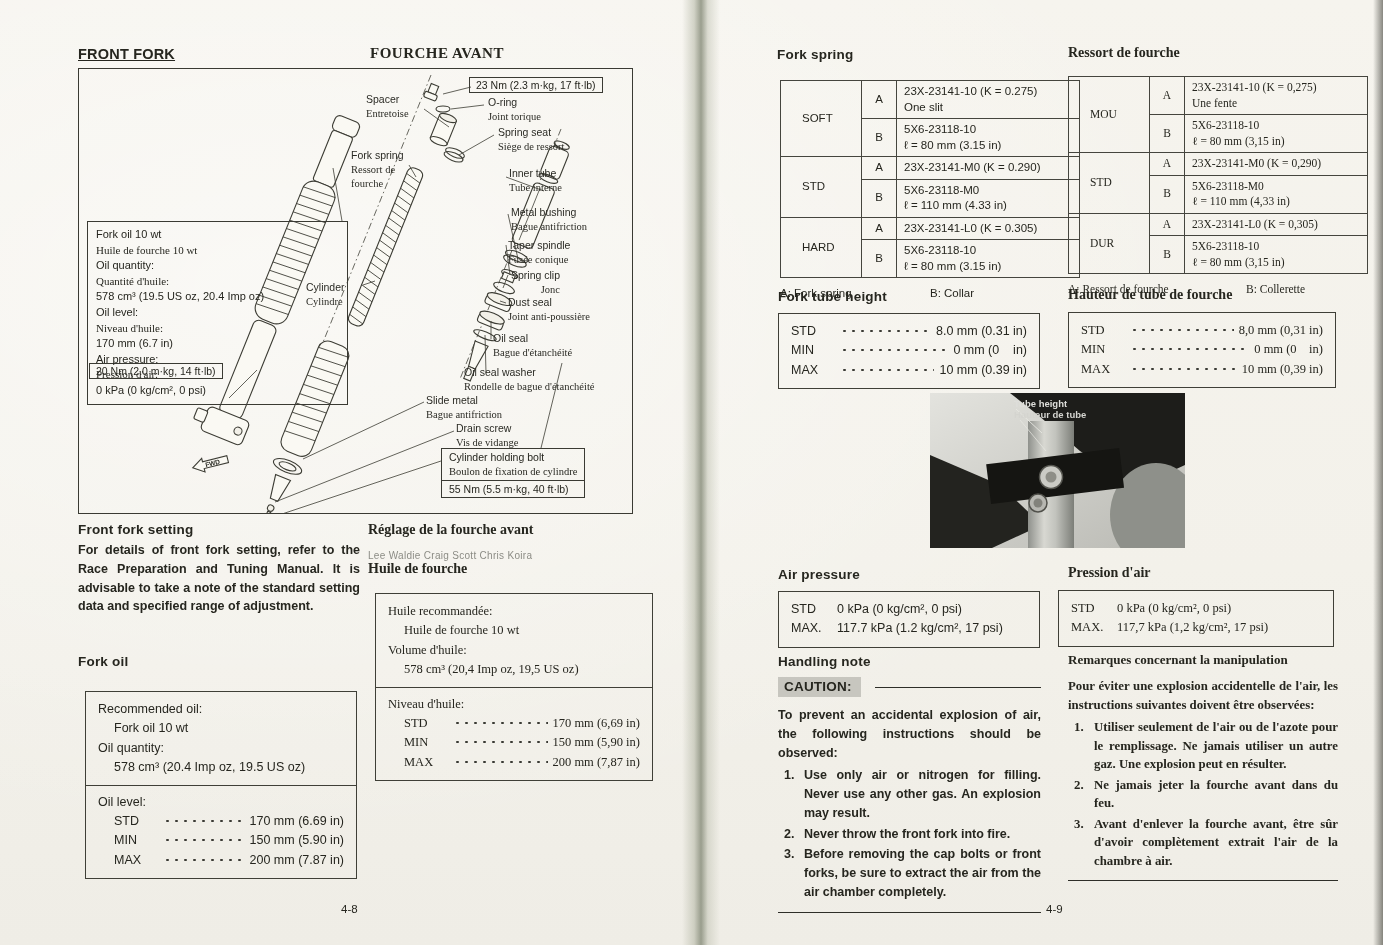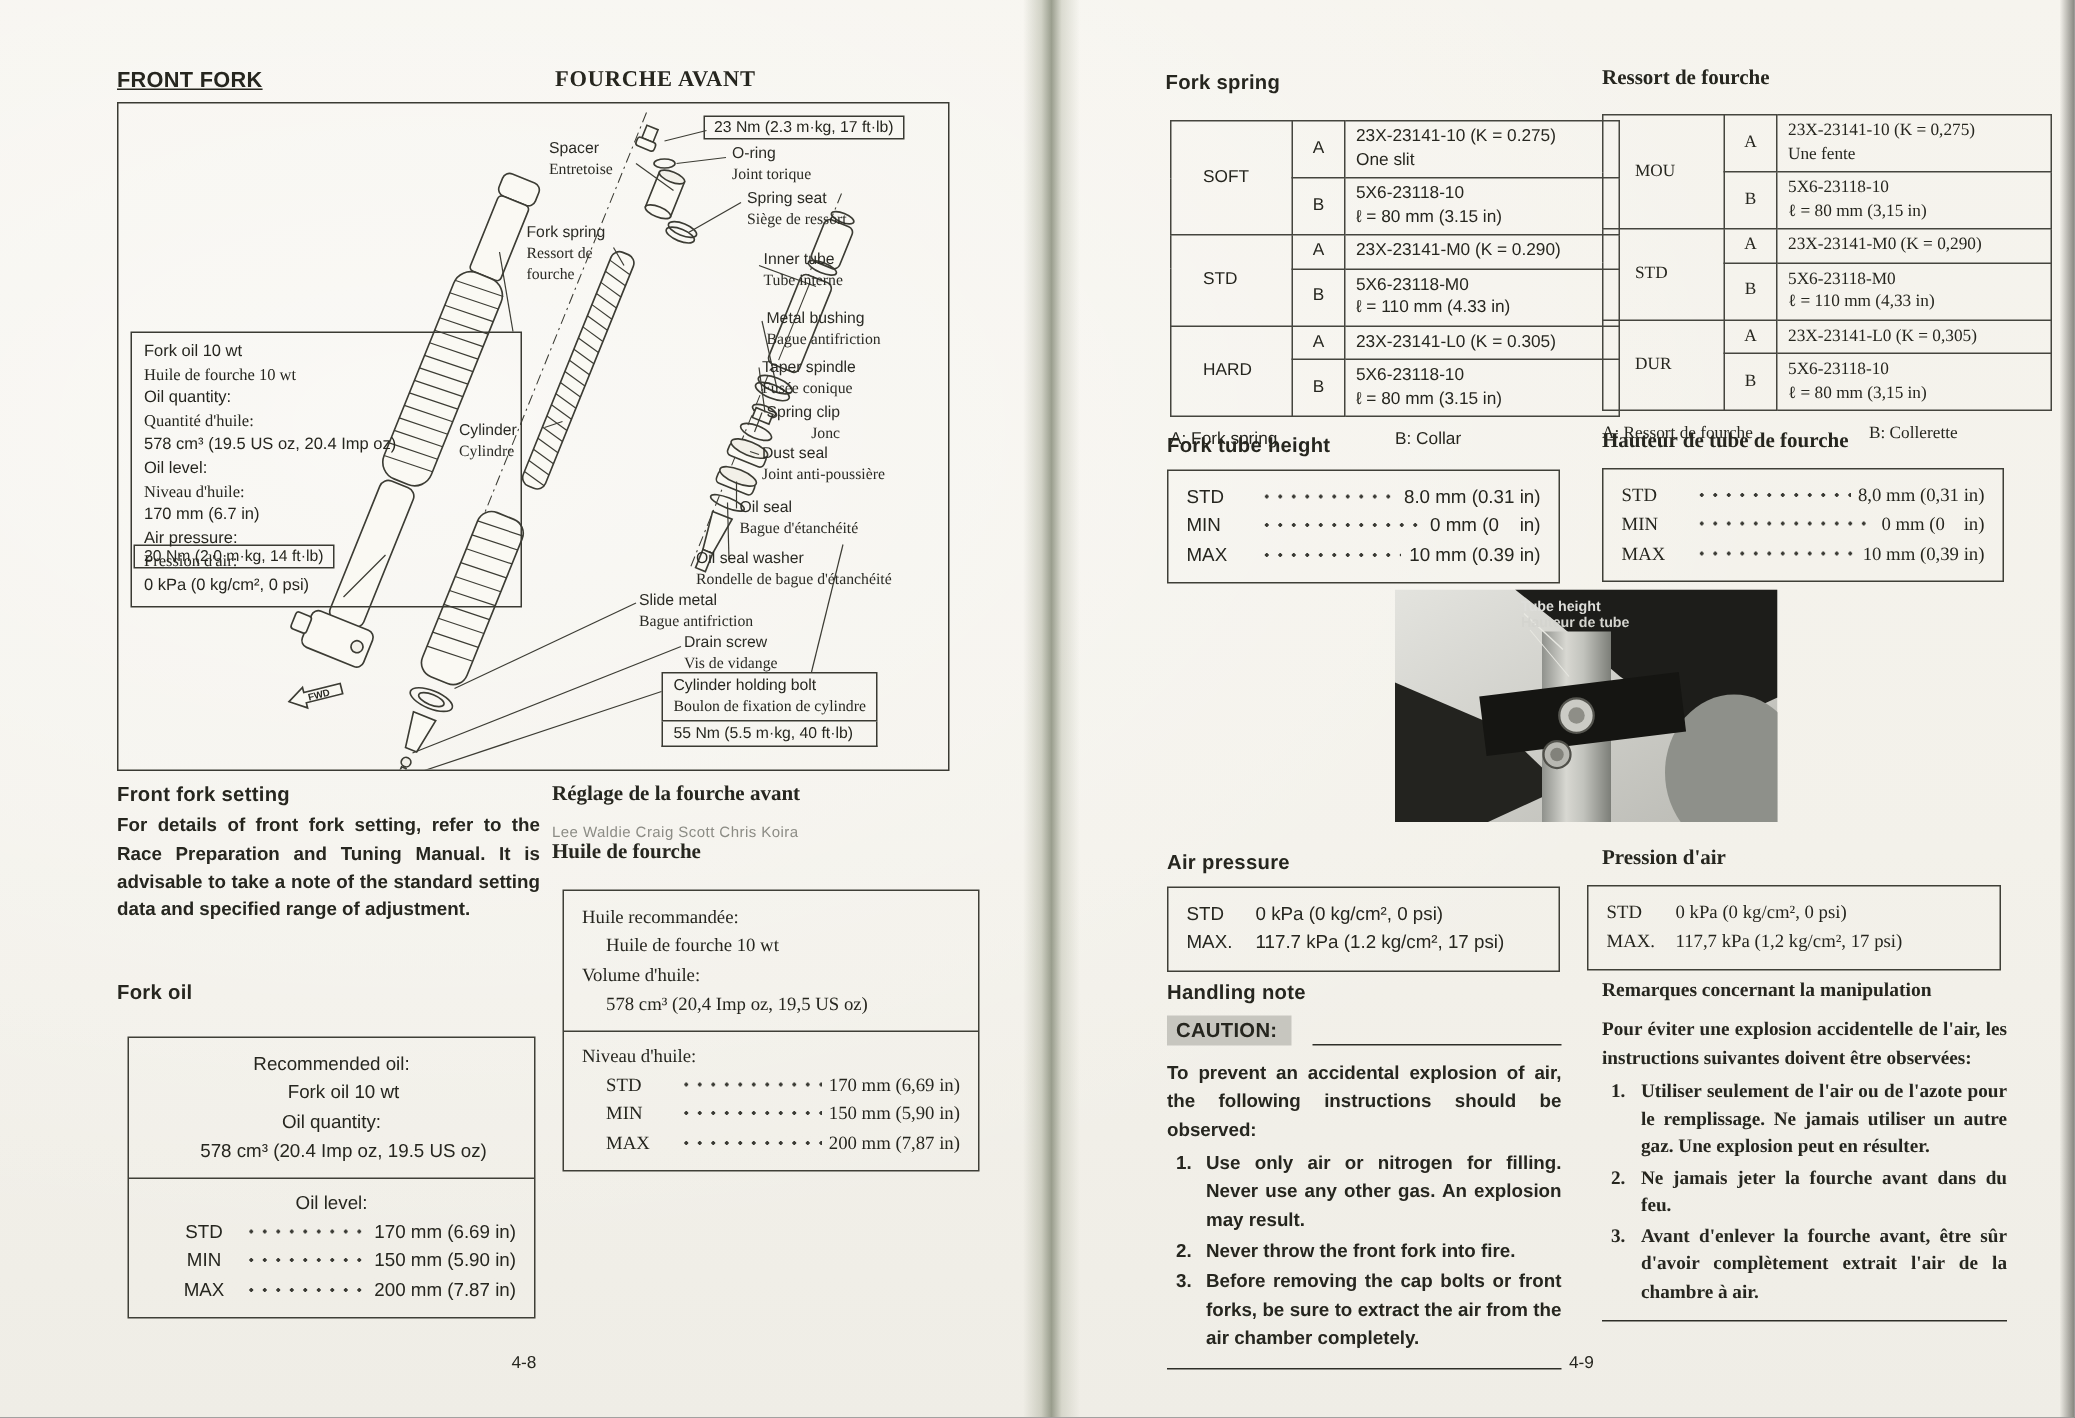--- a/index.html
+++ b/index.html
@@ -52,21 +52,21 @@
   table.spring td.grade{width:52px;padding-left:21px;}
   table.spring td.ab{width:20px;text-align:center;}
   table.spring td.val{width:168px;}
   .footnotes{display:flex;font-size:11.5px;margin-top:9px;}
   .footnotes .fa{flex:0 0 150px;}
   
   .kv{display:flex;align-items:baseline;}
   .kv .k{flex:0 0 46px;}
   .kv .v{white-space:pre;}
   
-  .badgerow{display:flex;align-items:flex-end;margin-top:8px;}
+  .badgerow{display:flex;align-items:center;margin-top:8px;}
   .badge{background:#c7c6bf;padding:2px 9px 3px 6px;font-weight:bold;}
   .badgeline{flex:1;border-top:1.6px solid #2e2e28;margin-left:14px;}
   ol.notes{list-style:none;margin:4px 0 0 0;padding:0;counter-reset:n;}
   ol.notes li{display:flex;counter-increment:n;margin-top:2px;}
   ol.notes li::before{content:counter(n) ".";flex:0 0 26px;padding-left:6px;box-sizing:border-box;font-weight:bold;}
   ol.notes li .itxt{flex:1;}
   .bottomrule{border-top:1.6px solid #2e2e28;margin-top:10px;}
   .pageno{position:absolute;font-family:"Liberation Sans",sans-serif;font-size:11.5px;}
   svg text{font-family:"Liberation Sans",sans-serif;}
 </style>
@@ -315,21 +315,21 @@
       <div class="sans">Air pressure:</div>
       <div class="serif">Pression d'air:</div>
       <div class="sans">0 kPa (0 kg/cm², 0 psi)</div>
     </div>
   </div>
 
   <div class="abs" style="left:78px;top:522px;width:282px;">
     <div class="h-en">Front fork setting</div>
     <div class="body-en" style="margin-top:4px;">For details of front fork setting, refer to the Race Preparation and Tuning Manual. It is advisable to take a note of the standard setting data and specified range of adjustment.</div>
     <div class="h-en" style="margin-top:38px;">Fork oil</div>
-    <div class="specbox en-box" style="margin:22px 0 0 7px;width:246px;text-align:center;">
+    <div class="specbox en-box" style="margin:22px 0 0 7px;width:246px;">
       <div>Recommended oil:</div>
       <div class="ind">Fork oil 10 wt</div>
       <div>Oil quantity:</div>
       <div class="ind">578 cm³ (20.4 Imp oz, 19.5 US oz)</div>
       <div class="secline"></div>
       <div>Oil level:</div>
       <div class="dotrow ind">
         <span class="k">STD</span>
           <span class="dots"></span>
           <span class="v">170 mm (6.69 in)</span>

